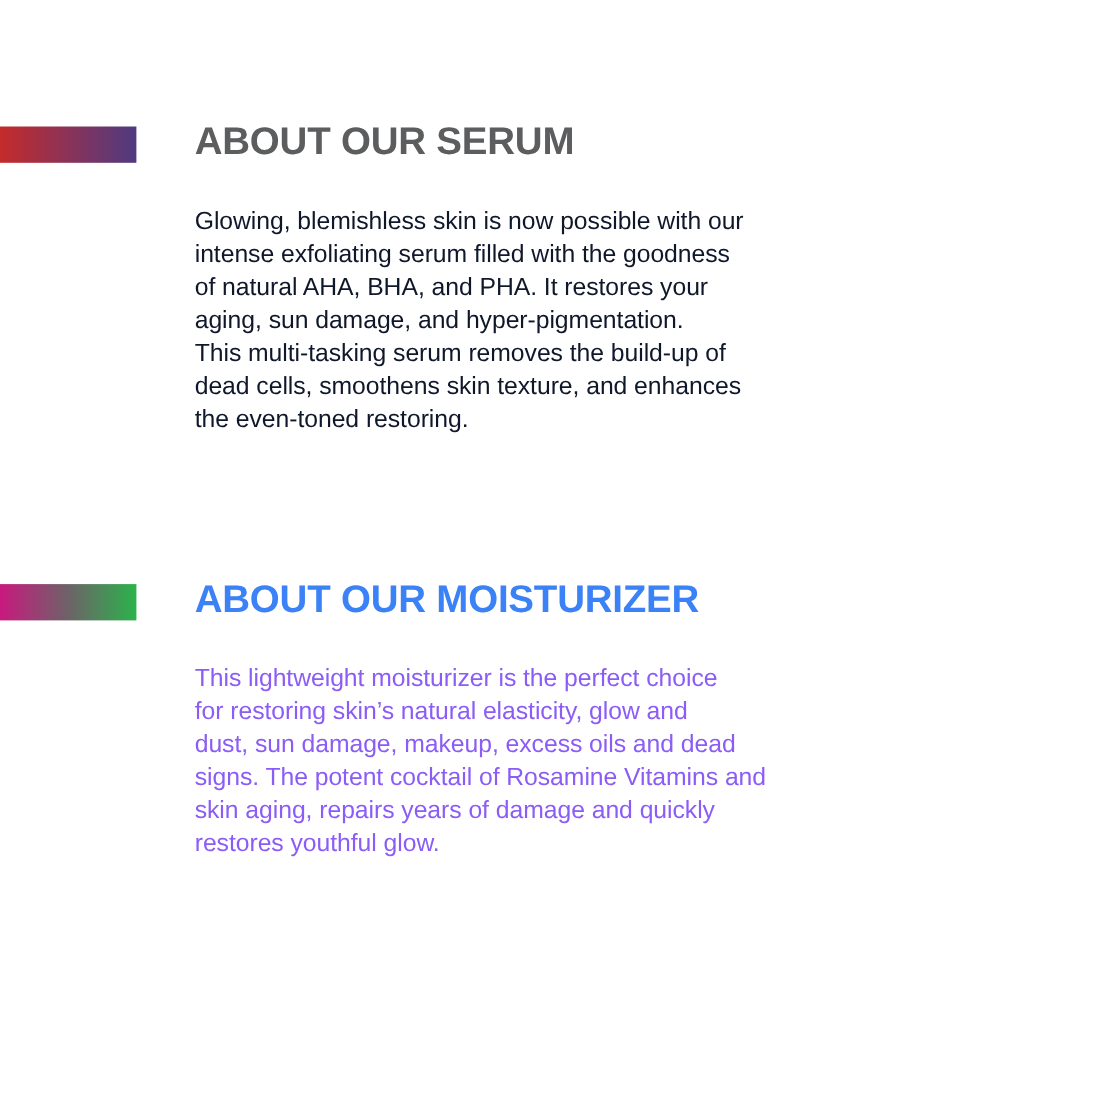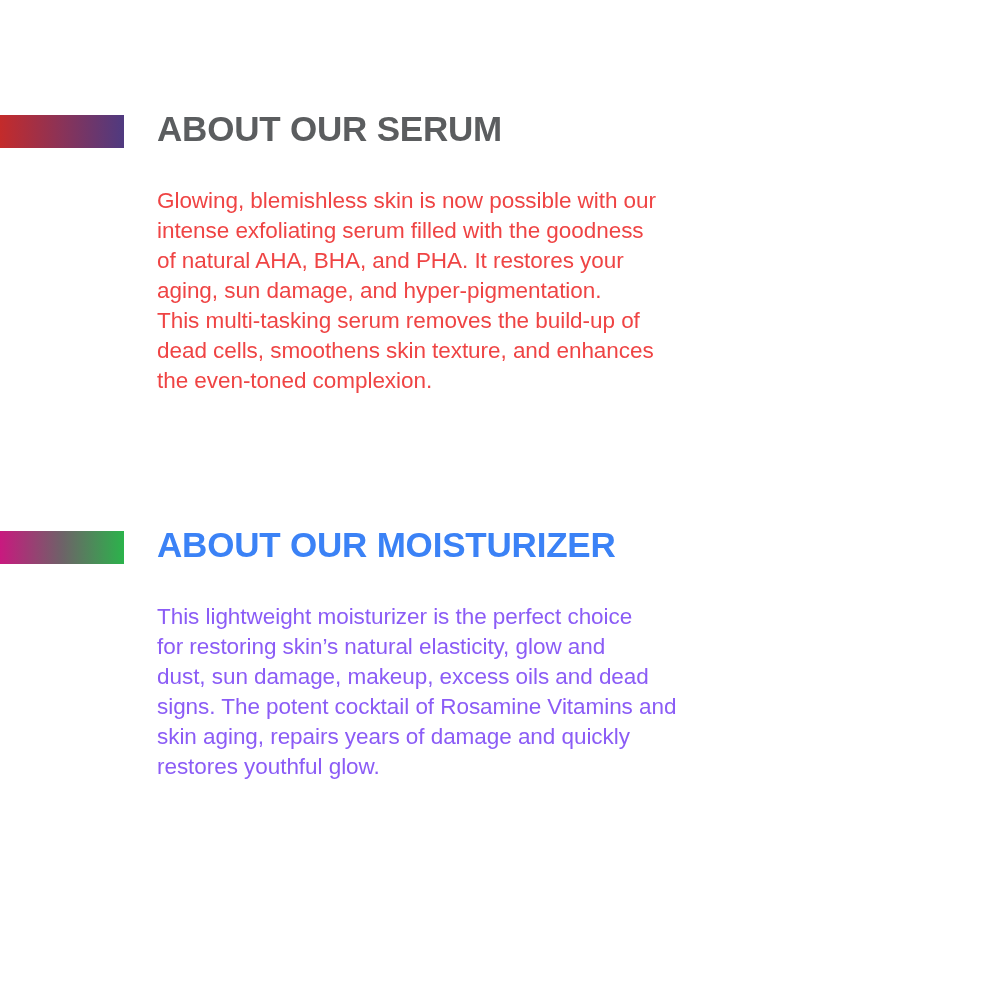--- a/index.html
+++ b/index.html
@@ -43,21 +43,21 @@
   .accent-bar.serum {
     background: linear-gradient(90deg, #c42b2b 0%, #b83040 28%, #8a3358 52%, #653873 76%, #4f3a80 100%);
   }
   .accent-bar.moisturizer {
     background: linear-gradient(90deg, #c9197f 0%, #a83f77 24%, #6e6268 50%, #4f8a5c 76%, #2bb34b 100%);
   }
 
   
   .text-col {
     position: absolute;
-    left: 157px;
+    left: 177px;
     top: 0;
     width: 640px;
   }
 
   .section-heading {
     margin: 0;
     color: #5b5d5f;
     font-family: "Liberation Sans", sans-serif;
     font-size: 35px;
     font-weight: bold;
@@ -84,28 +84,28 @@
 <body>
 
 <div class="page" style="background: rgb(255, 255, 255);">
 
   <div class="section" id="section-serum">
     <div class="accent-bar serum" style="background: linear-gradient(90deg, rgb(196, 43, 43) 0%, rgb(138, 51, 88) 50%, rgb(79, 58, 128) 100%);"></div>
 
     <div class="text-col">
       <h2 class="section-heading" style="color: rgb(91, 93, 95);">ABOUT OUR SERUM</h2>
 
-      <p class="section-body" id="serum-body" style="color: #ef4444;">
+      <p class="section-body" id="serum-body" style="color: #0f172a;">
           <span class="line">Glowing, blemishless skin is now possible with our</span>
           <span class="line">intense exfoliating serum filled with the goodness</span>
           <span class="line">of natural AHA, BHA, and PHA. It restores your</span>
           <span class="line">aging, sun damage, and hyper-pigmentation.</span>
           <span class="line">This multi-tasking serum removes the build-up of</span>
           <span class="line">dead cells, smoothens skin texture, and enhances</span>
-          <span class="line">the even-toned complexion.</span>
+          <span class="line">the even-toned restoring.</span>
         </p>
     </div>
   </div>
 
   <div class="section" id="section-moisturizer">
     <div class="accent-bar moisturizer" style="background: linear-gradient(90deg, rgb(201, 25, 127) 0%, rgb(110, 98, 104) 50%, rgb(43, 179, 75) 100%);"></div>
 
     <div class="text-col">
       <h2 class="section-heading" style="color: #3b82f6;">ABOUT OUR MOISTURIZER</h2>
 

